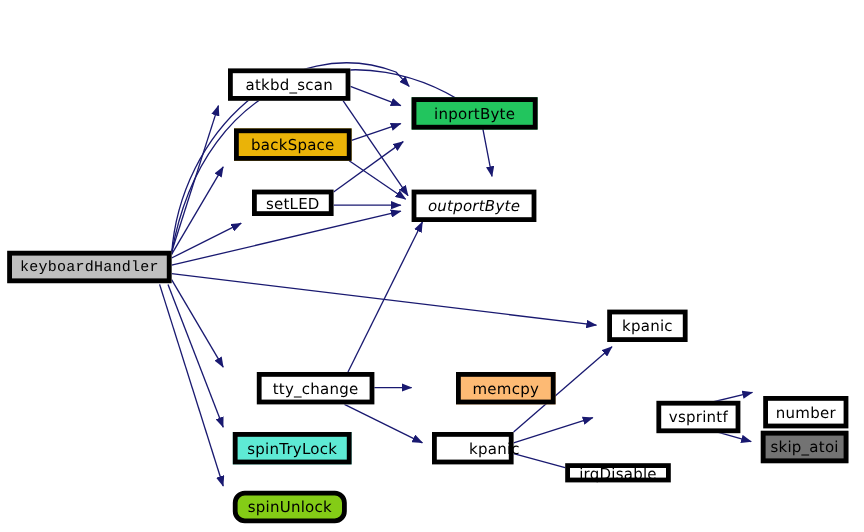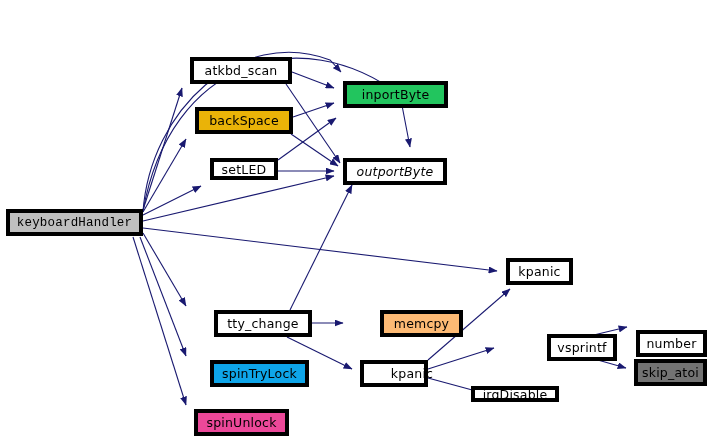--- a/index.html
+++ b/index.html
@@ -72,19 +72,19 @@
       <div class="node" style="left: 190px; top: 57px; width: 102px; height: 27px; background: rgb(255, 255, 255); border-color: rgb(0, 0, 0);">atkbd_scan</div>
       <div class="node" style="left: 343px; top: 81px; width: 105px; height: 27px; background: #22c55e; border-color: rgb(0, 0, 0);">inportByte</div>
       <div class="node" style="left: 195px; top: 107px; width: 98px; height: 27px; background: #eab308; border-color: rgb(0, 0, 0);">backSpace</div>
       <div class="node" style="left: 210px; top: 158px; width: 68px; height: 22px; background: rgb(255, 255, 255); border-color: rgb(0, 0, 0);">setLED</div>
       <div class="node" style="left: 343px; top: 158px; width: 104px; height: 27px; background: rgb(255, 255, 255); border-color: rgb(0, 0, 0); font-style: italic;">outportByte</div>
       <div class="node" style="left: 506px; top: 258px; width: 67px; height: 27px; background: rgb(255, 255, 255); border-color: rgb(0, 0, 0);">kpanic</div>
       <div class="node" style="left: 195px; top: 310px; width: 98px; height: 27px; background: rgb(255, 255, 255); border-color: rgb(0, 0, 0); margin-left: 19px;">tty_change</div>
       <div class="node" style="left: 352px; top: 310px; width: 83px; height: 27px; background: #fdba74; border-color: rgb(0, 0, 0); margin-left: 28px;">memcpy</div>
       <div class="node" style="left: 636px; top: 310px; width: 71px; height: 27px; background: rgb(255, 255, 255); border-color: rgb(0, 0, 0); margin-top: 20px;">number</div>
       <div class="node" style="left: 503px; top: 334px; width: 70px; height: 27px; background: rgb(255, 255, 255); border-color: rgb(0, 0, 0); margin-left: 44px;">vsprintf</div>
-      <div class="node" style="left: 194px; top: 360px; width: 99px; height: 27px; background: #0ea5e9; border-color: rgb(0, 0, 0); margin-left: 16px;">spinTryLock</div>
+      <div class="node" style="left: 194px; top: 360px; width: 99px; height: 27px; background: #5eead4; border-color: rgb(0, 0, 0);">spinTryLock</div>
       <div class="node" style="left: 360px; top: 360px; width: 68px; height: 27px; background: rgb(255, 255, 255); border-color: rgb(0, 0, 0); padding-left: 36px;">kpanic</div>
       <div class="node" style="left: 634px; top: 359px; width: 73px; height: 27px; background: #737373; border-color: rgb(0, 0, 0);">skip_atoi</div>
       <div class="node" style="left: 471px; top: 386px; width: 88px; height: 16px; background: rgb(255, 255, 255); border-color: rgb(0, 0, 0);">irqDisable</div>
-      <div class="node" style="left: 194px; top: 409px; width: 95px; height: 27px; background: #ec4899; border-color: rgb(0, 0, 0);">spinUnlock</div>
+      <div class="node" style="left: 194px; top: 409px; width: 95px; height: 27px; background: #84cc16; border-color: rgb(0, 0, 0); border-radius: 10px;">spinUnlock</div>
     </div>
 </div>
 
 </body></html>

